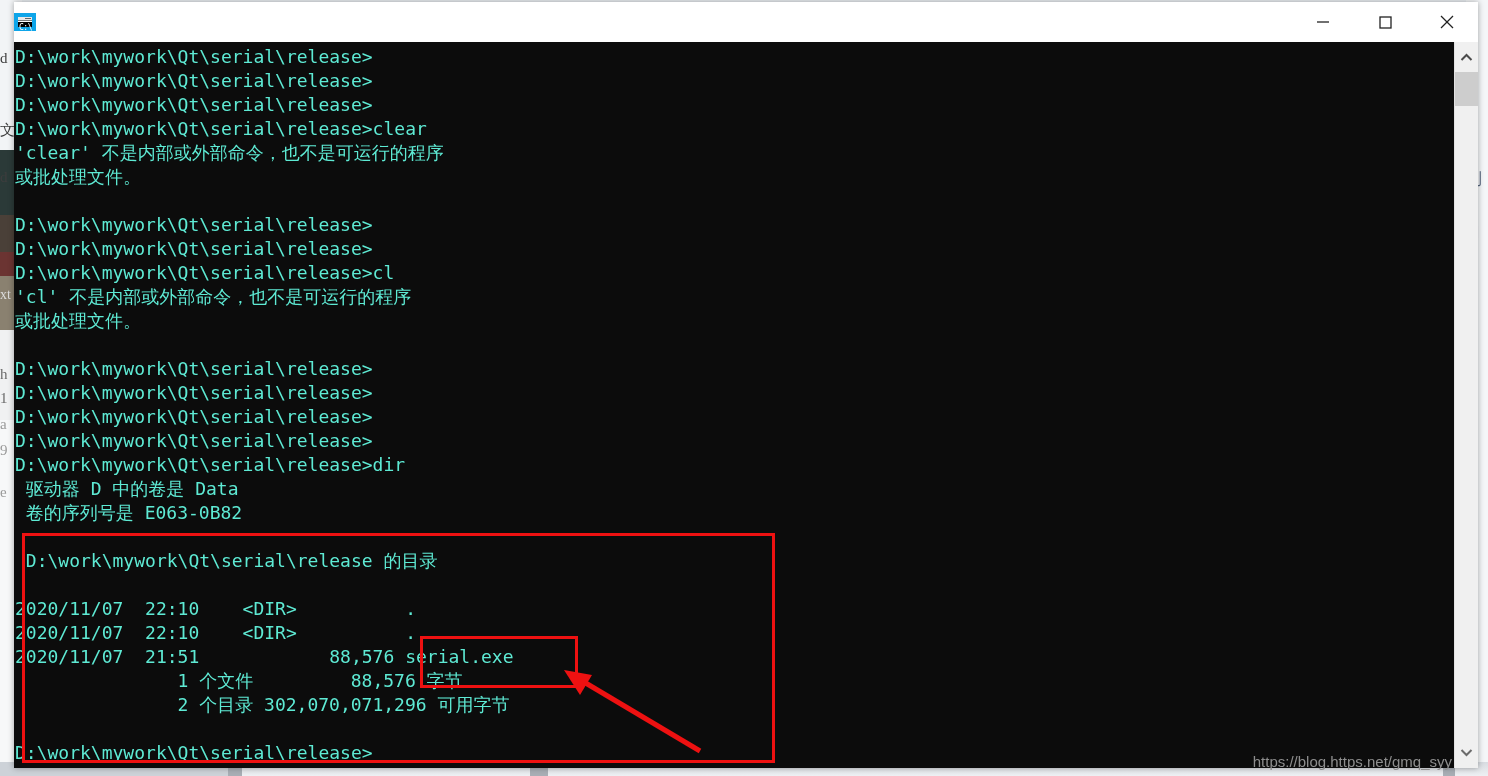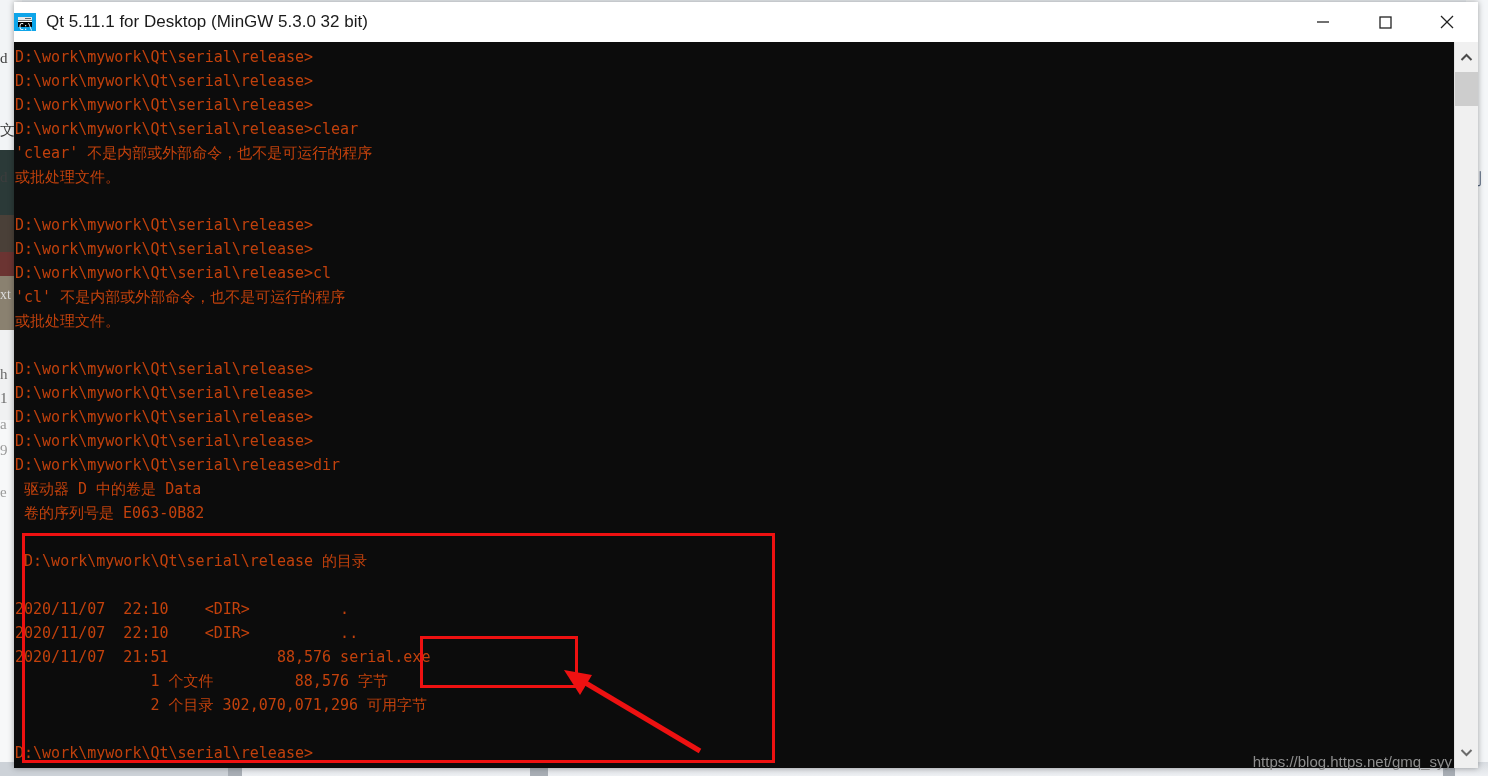--- a/index.html
+++ b/index.html
@@ -177,23 +177,23 @@
     background: #0c0c0c;
     overflow: hidden;
   }
   #console-text {
     position: absolute;
     left: 0;
     top: 0;
     width: 1420px;
     margin: 0;
     padding: 3px 0 0 1px;
-    color: #c2410c;
+    color: #5eead4;
     font-family: "DejaVu Sans Mono", monospace;
-    font-size: 15px;
+    font-size: 18px;
     line-height: 24px;
     white-space: pre;
     letter-spacing: 0px;
   }
 
   
   #console-scrollbar {
     position: absolute;
     right: 0;
     top: 40px;
@@ -307,21 +307,20 @@
 
   <div id="console-window">
 
     <div id="title-bar">
       <div id="app-icon">
         <span class="bar">
             <i></i>
           </span>
         <span class="screen">C:\_</span>
       </div>
-      <div id="title-text">Qt 5.11.1 for Desktop (MinGW 5.3.0 32 bit)</div>
 
       <div id="window-controls">
         <div class="win-btn">
           <svg width="20" height="20" viewBox="0 0 20 20">
             <line x1="4" y1="10" x2="16" y2="10" stroke="#222" stroke-width="1.3"></line>
           </svg>
         </div>
         <div class="win-btn">
           <svg width="20" height="20" viewBox="0 0 20 20">
             <rect x="5" y="5" width="11" height="11" fill="none" stroke="#222" stroke-width="1.3"></rect>

